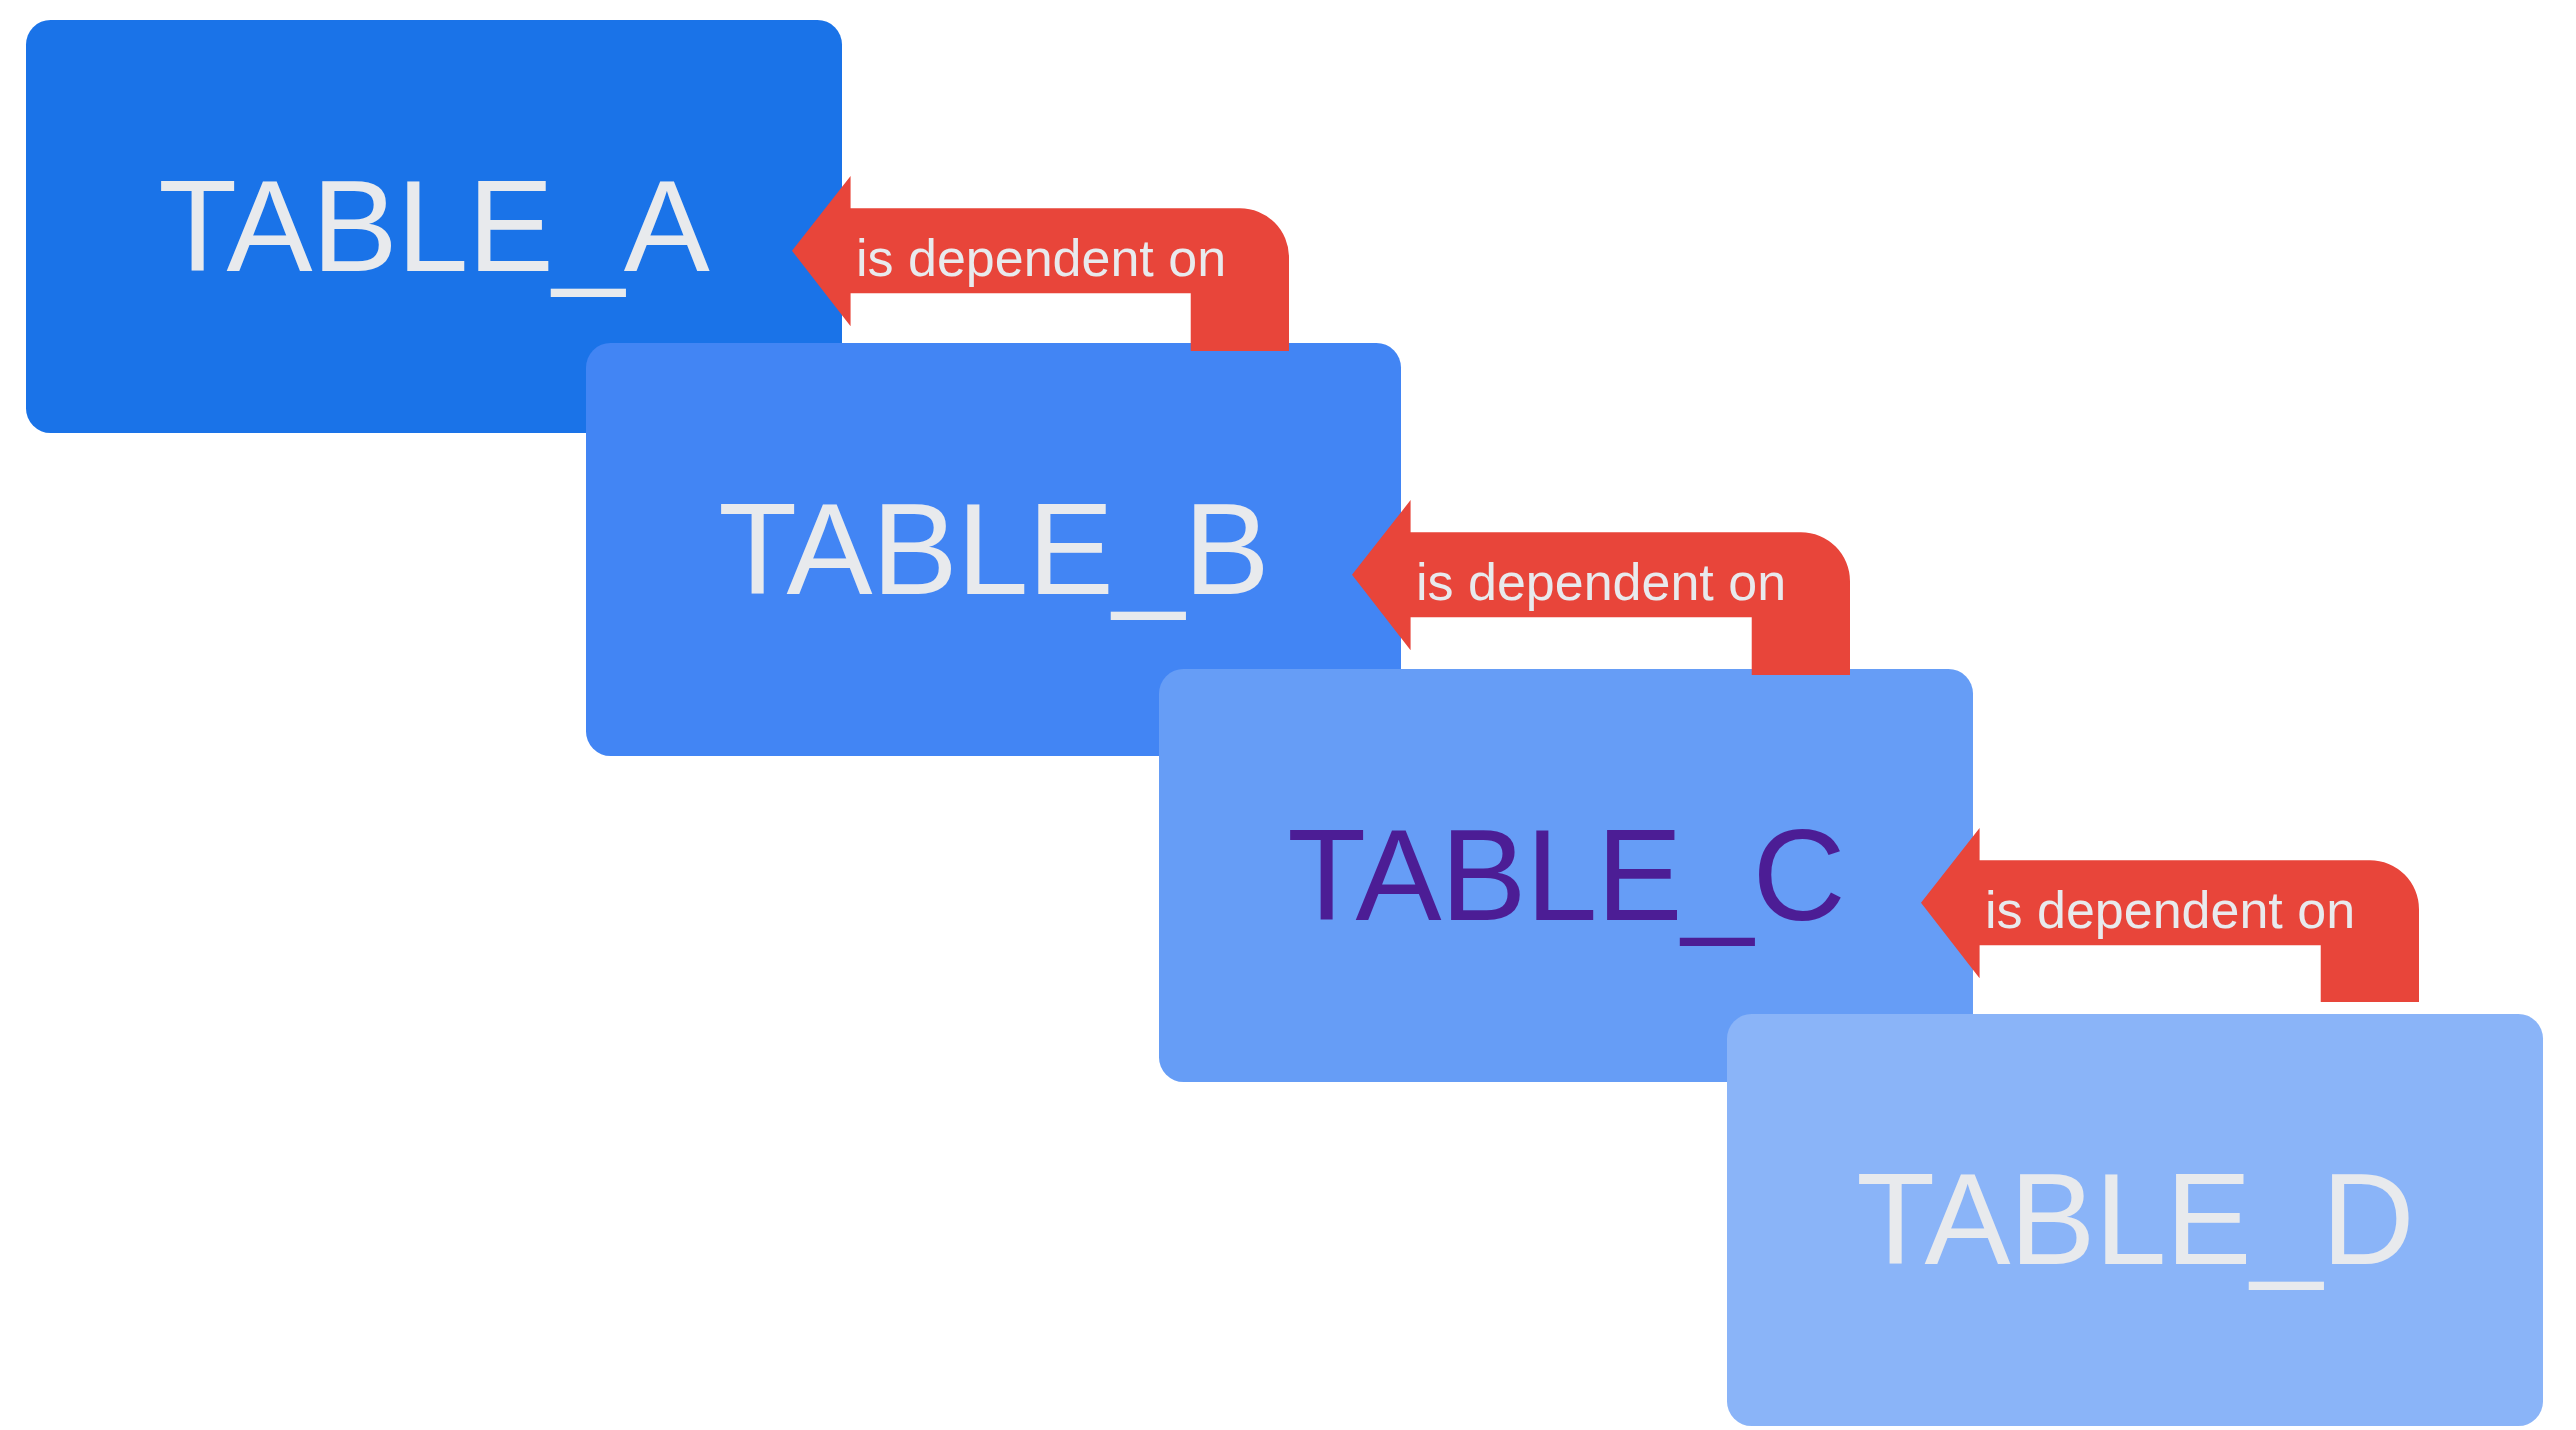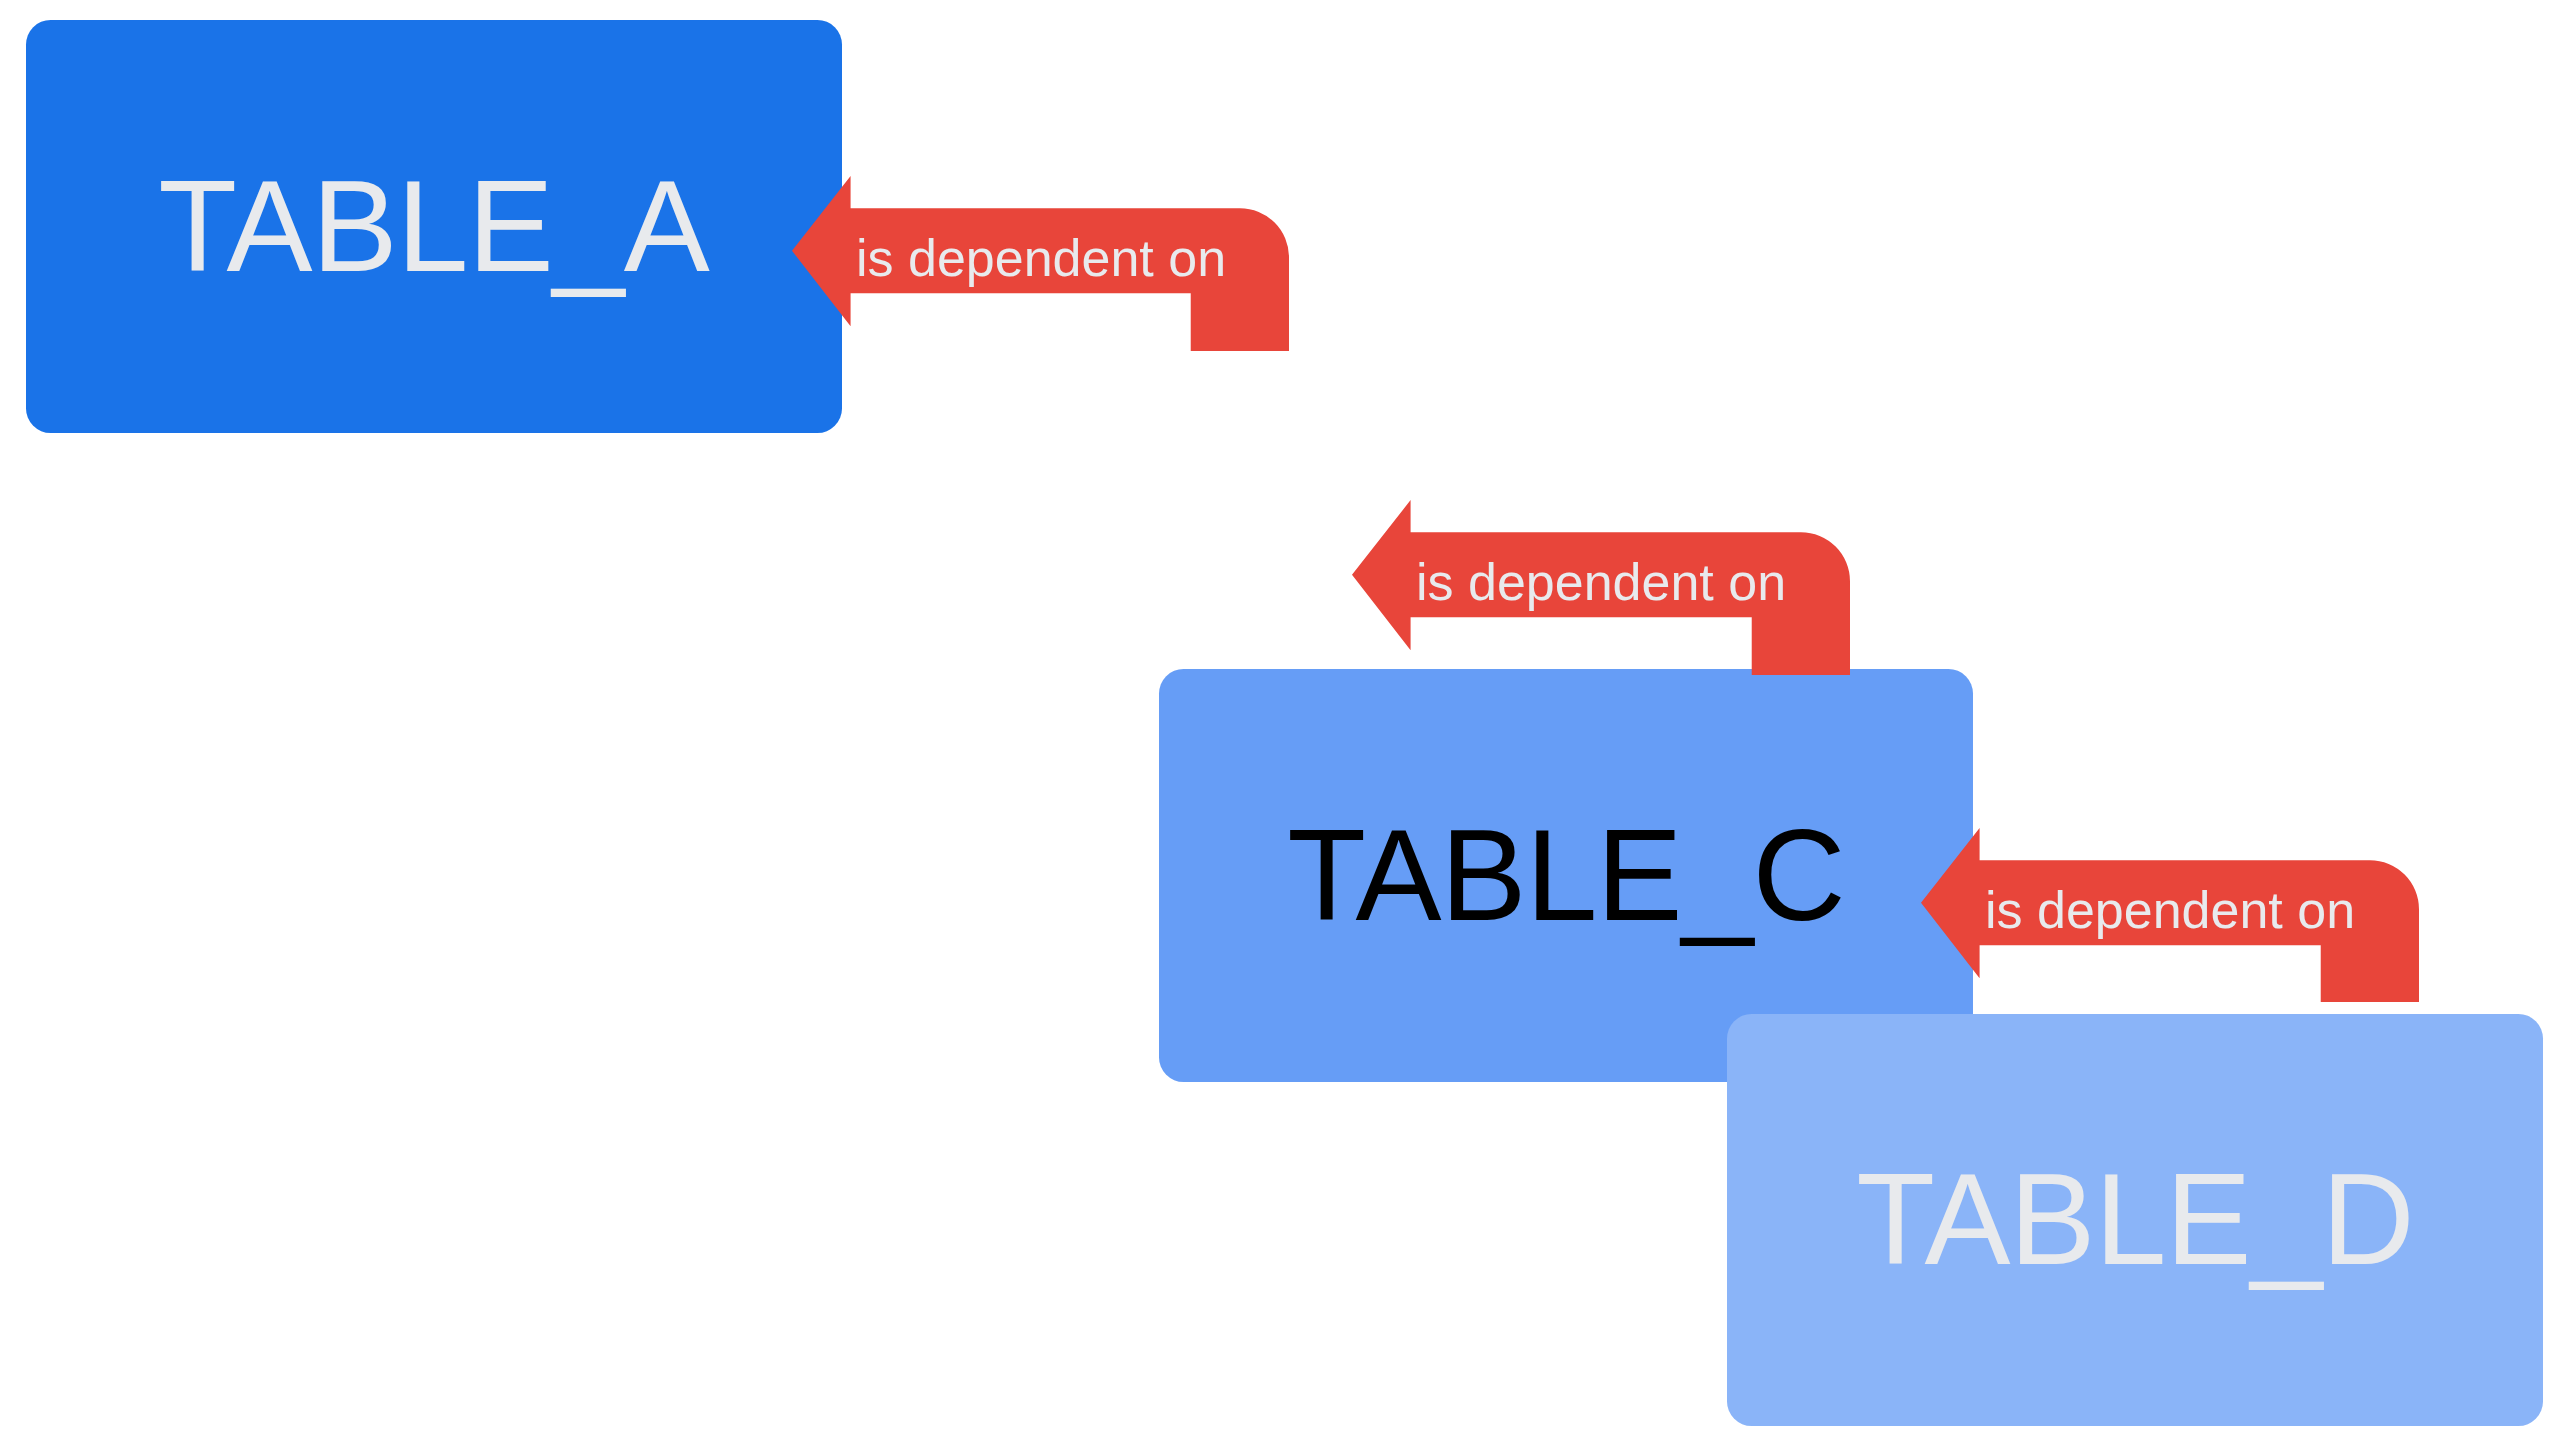--- a/index.html
+++ b/index.html
@@ -78,23 +78,26 @@
 </style>
 </head>
 <body style="background: rgb(255, 255, 255);">
 
 <div id="canvas" style="background: rgb(255, 255, 255);">
 
   <div class="node" id="node-a" style="background: rgb(26, 115, 232);">
     <div class="node-label" style="color: rgb(232, 234, 237);">TABLE_A</div>
   </div>
 
+  <div class="node" id="node-b" style="background: rgb(66, 133, 244);">
+    <div class="node-label" style="color: rgb(232, 234, 237);">TABLE_B</div>
+  </div>
 
   <div class="node" id="node-c" style="background: rgb(102, 157, 246);">
-    <div class="node-label" style="color: #000000;">TABLE_C</div>
+    <div class="node-label" style="color: #4c1d95;">TABLE_C</div>
   </div>
 
   <div class="node" id="node-d" style="background: rgb(138, 180, 248); margin-top: 20px;">
     <div class="node-label" style="color: rgb(232, 234, 237);">TABLE_D</div>
   </div>
 
   <div class="edge" id="edge-ab">
     <svg width="497" height="175" viewBox="0 0 526 185">
       <path d="M 0 79
                L 62 0

